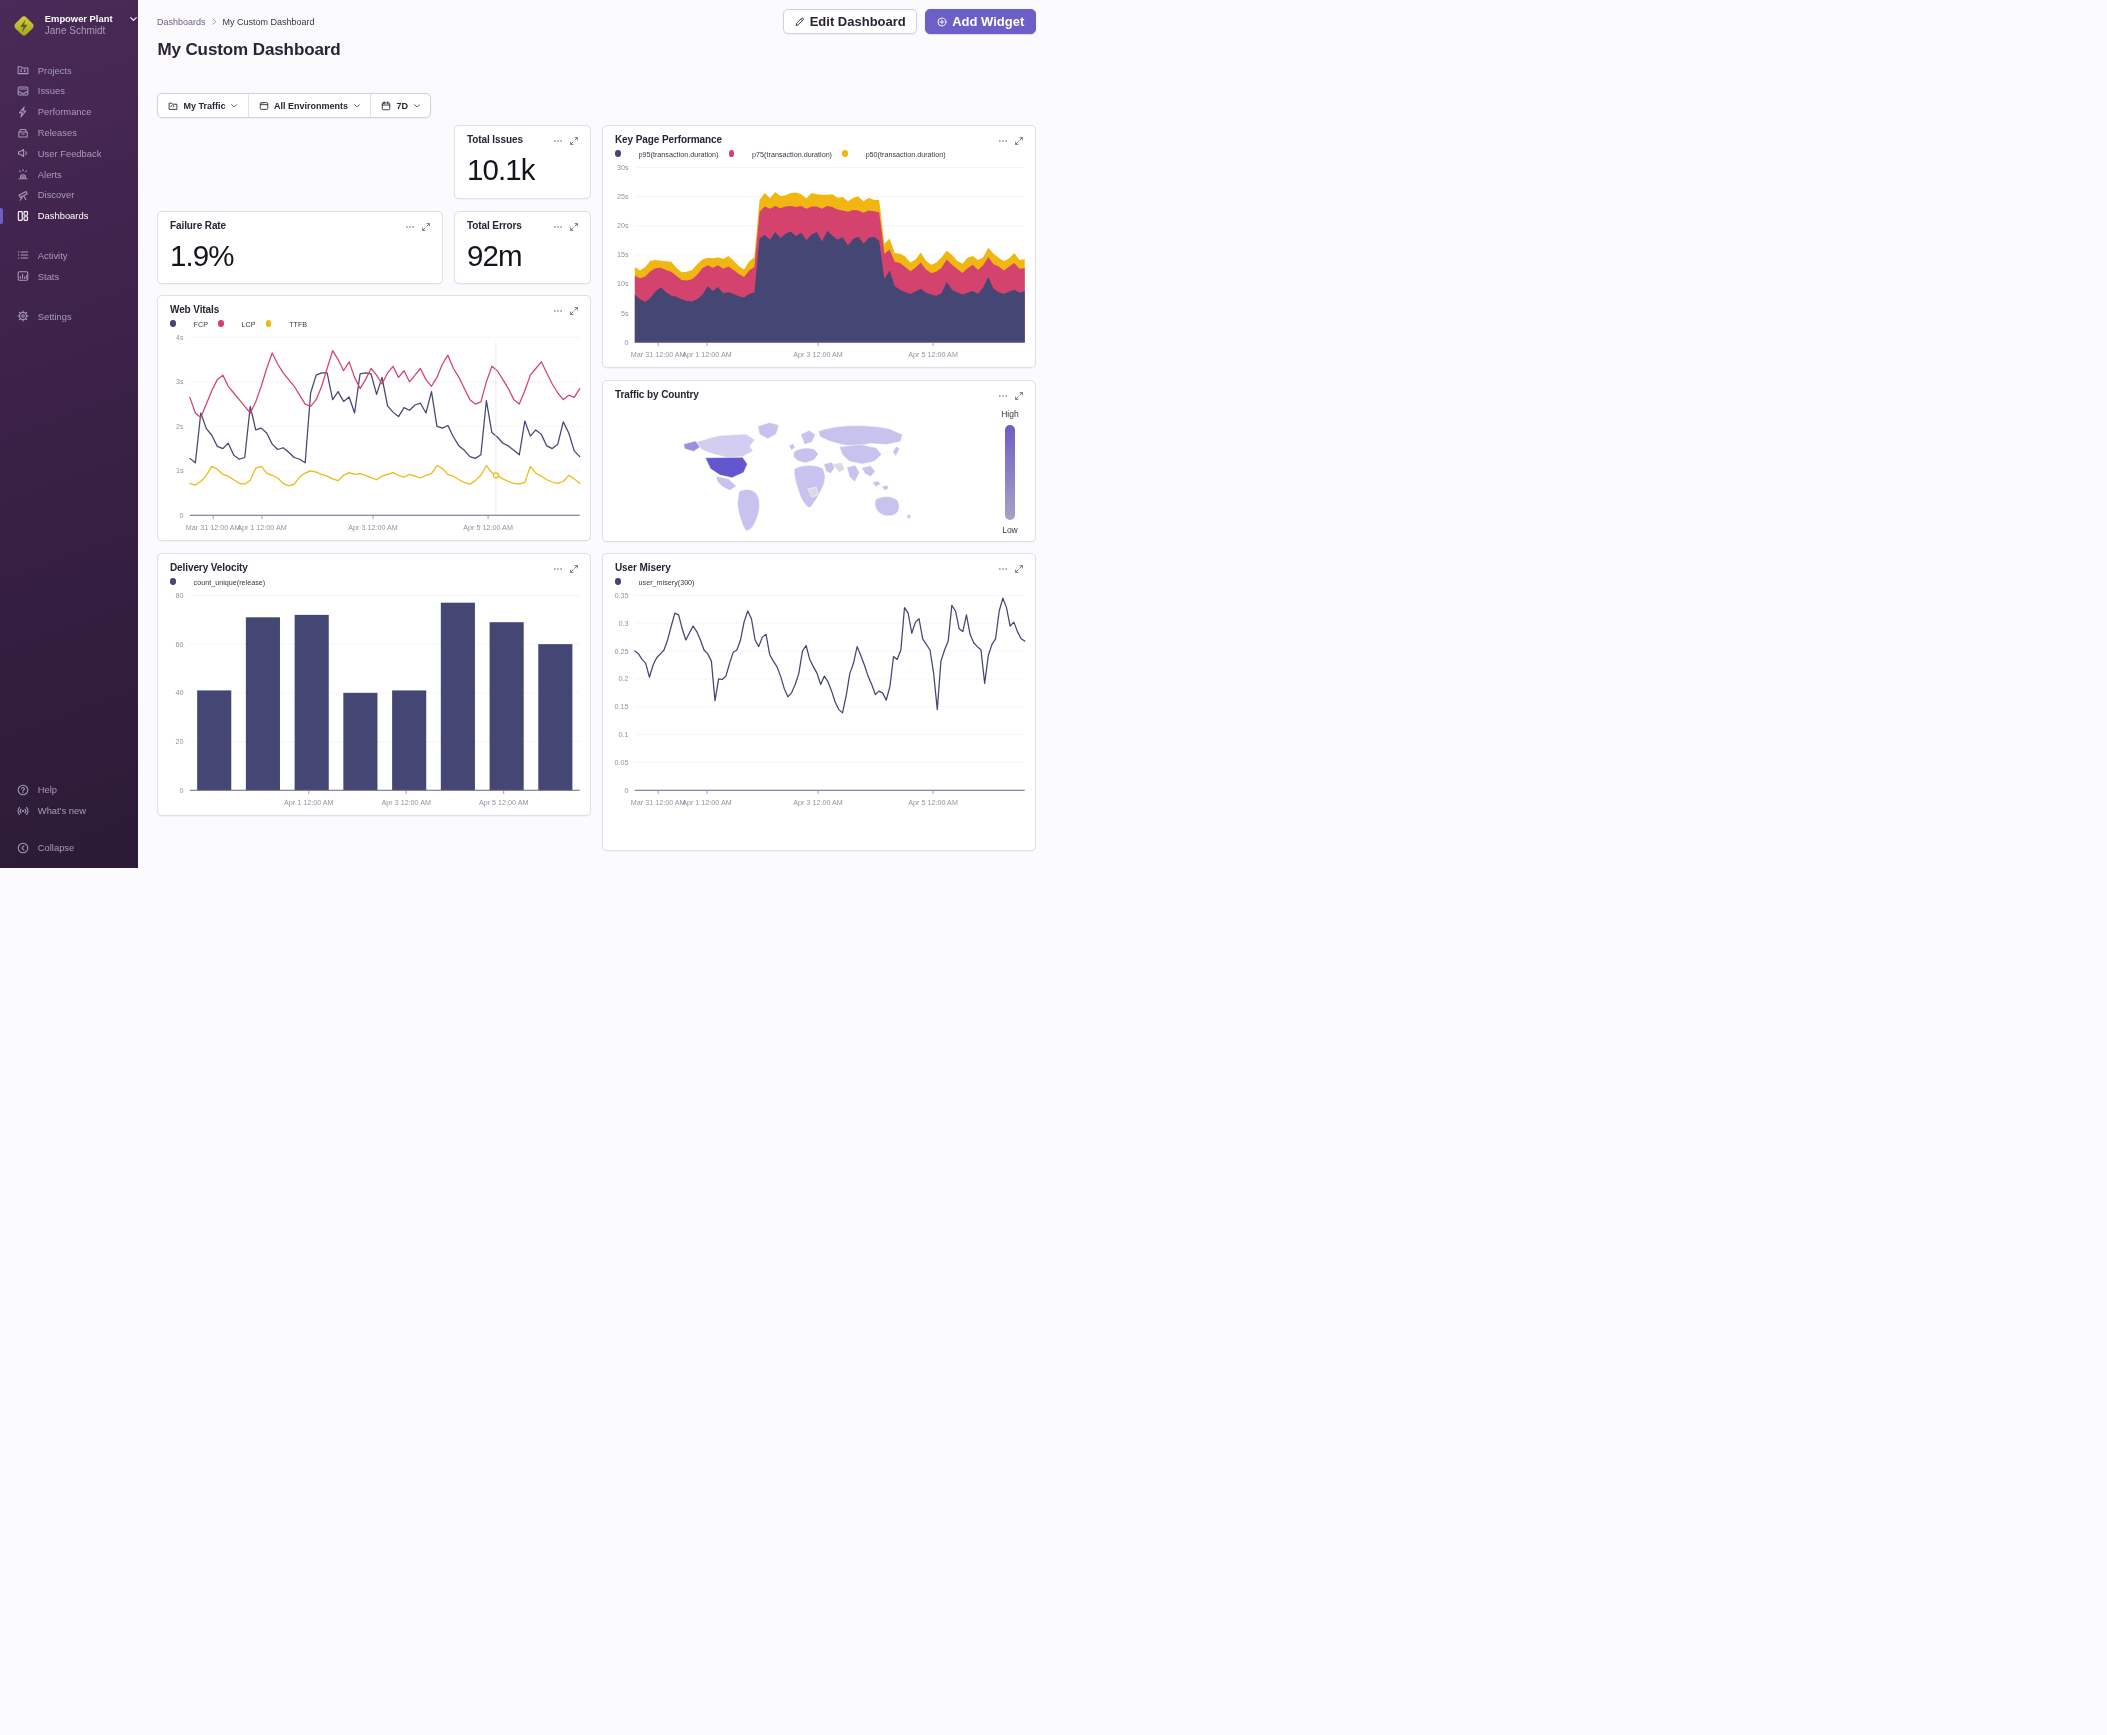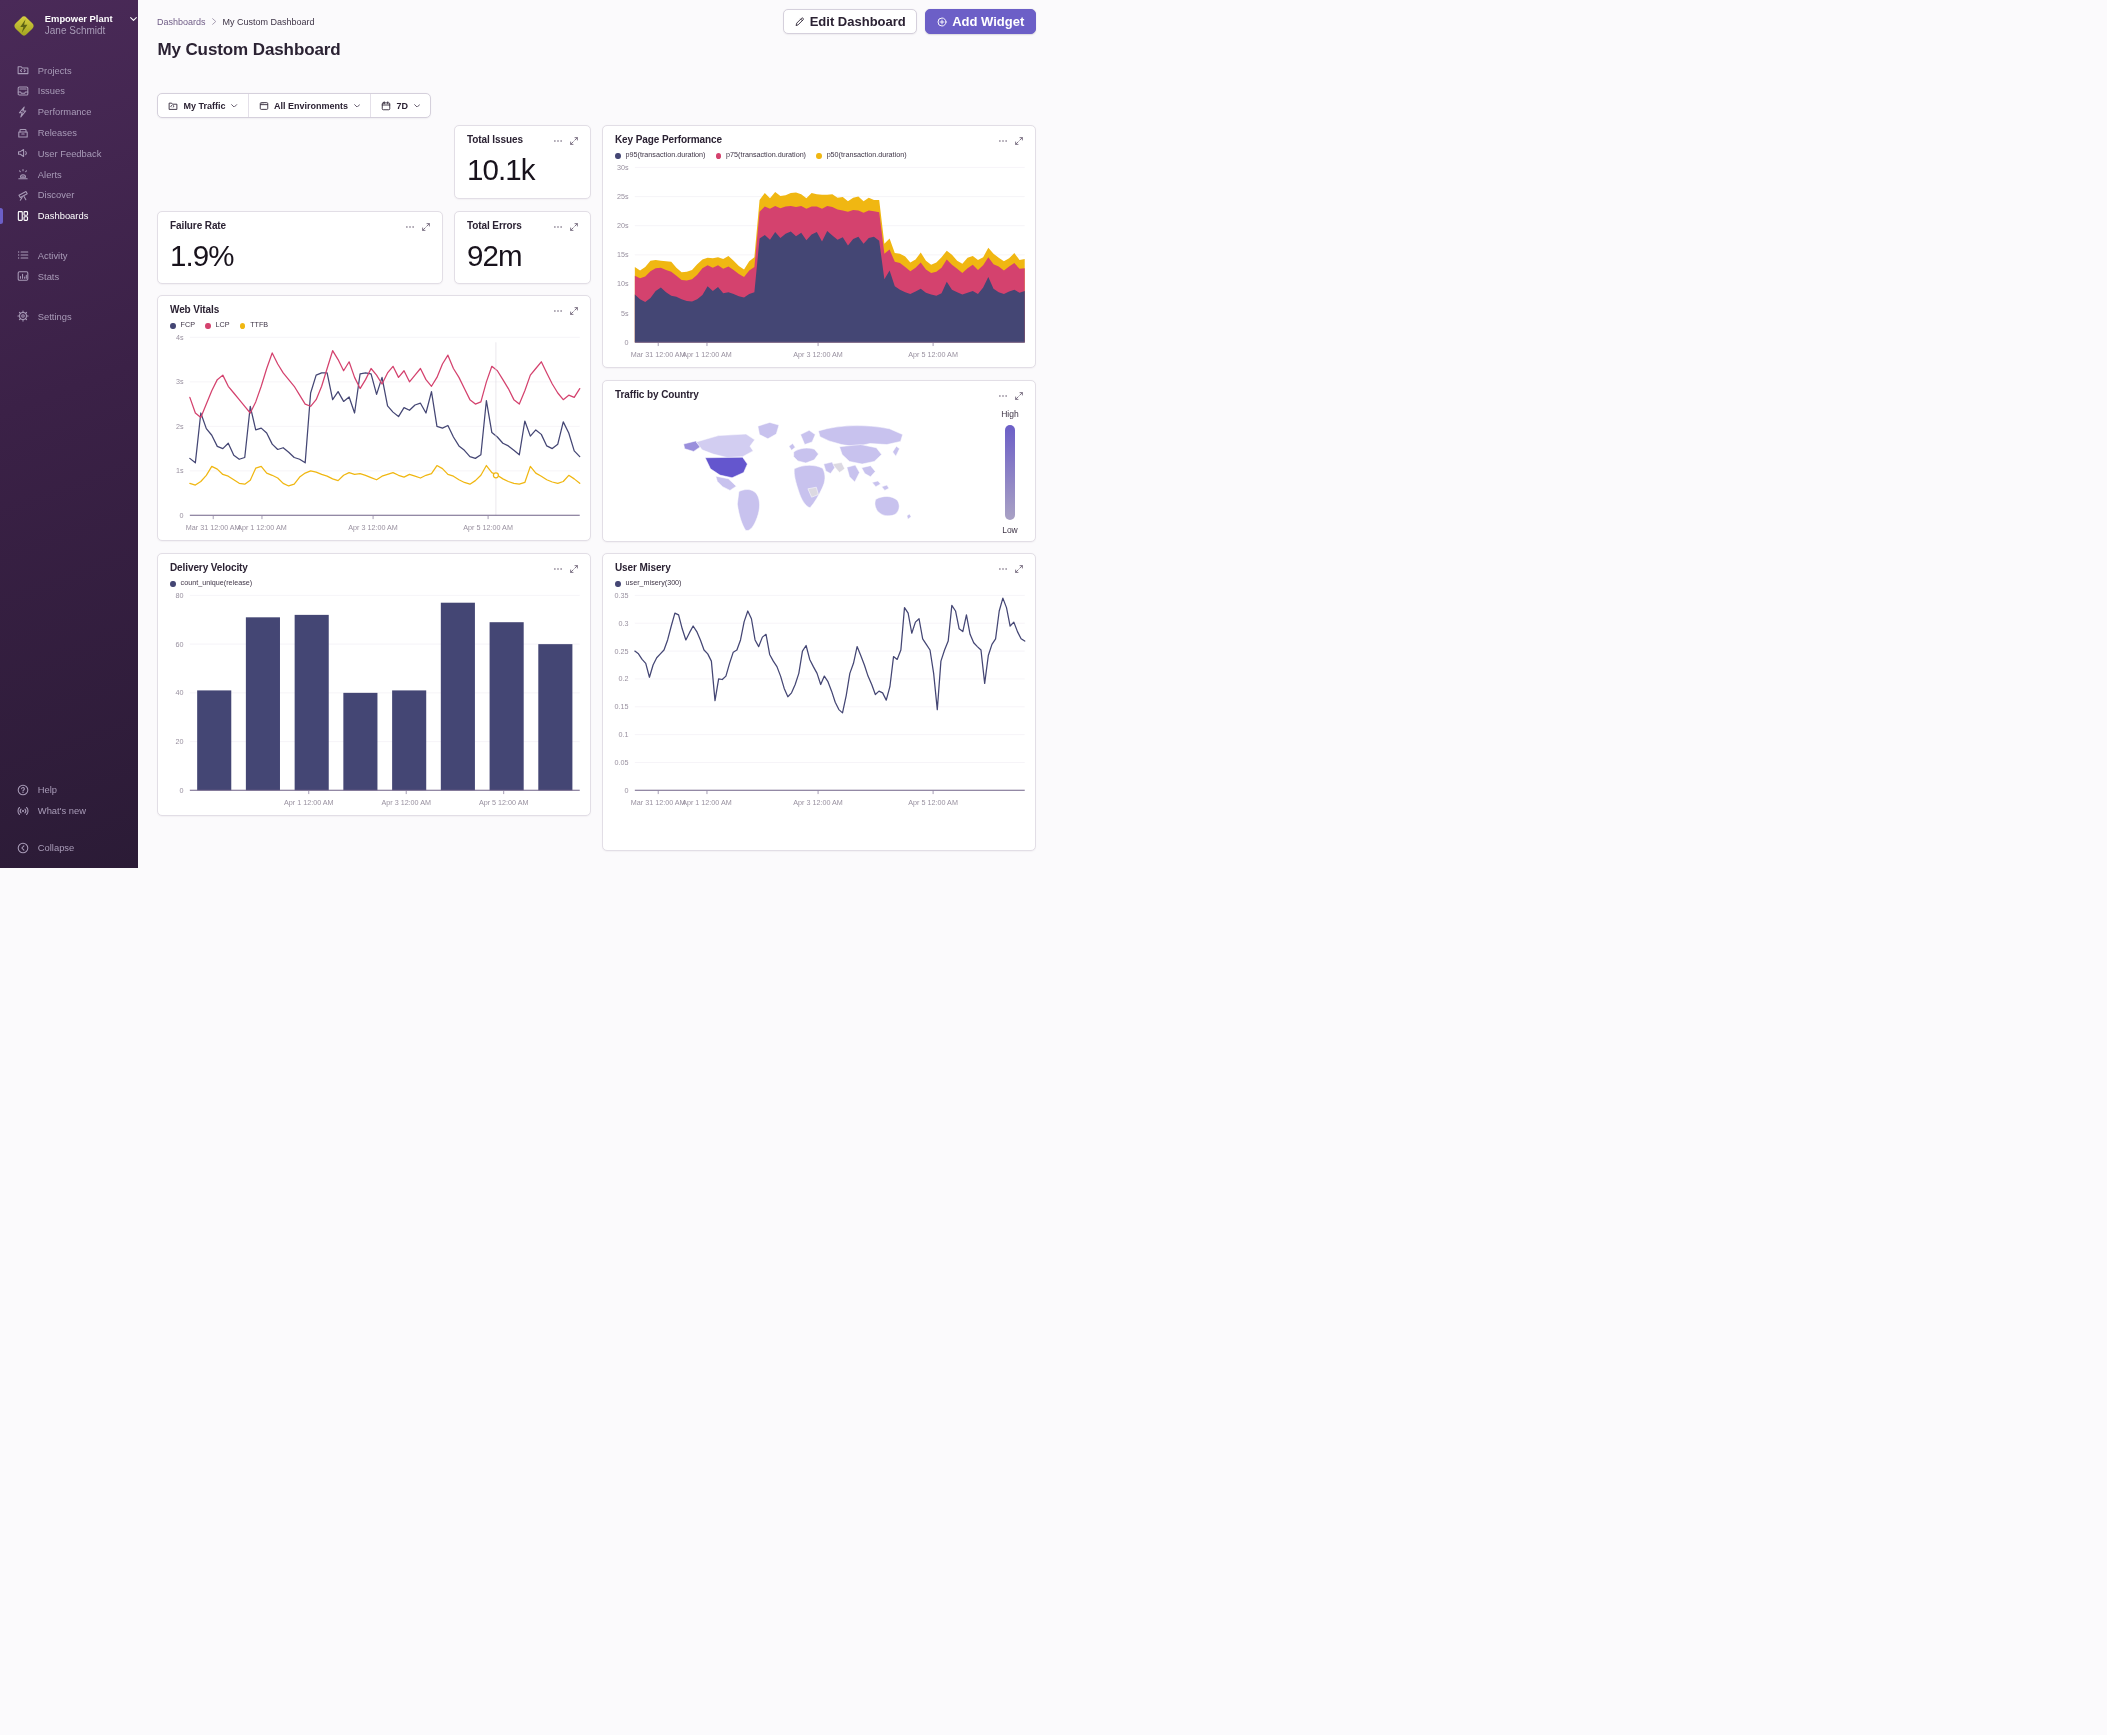--- a/index.html
+++ b/index.html
@@ -51,21 +51,21 @@
   .chev{display:flex;color:#4f4458;}
 
   
   .card{position:absolute;background:#FFFFFF;border:0.6px solid #E2DEE6;border-radius:5px;
     box-shadow:0 0.6px 1.3px rgba(43,34,51,.04);}
   .card-head{display:flex;align-items:flex-start;justify-content:space-between;padding:8.2px 8.8px 0 12px;}
   .card-title{margin:0;font-size:10px;font-weight:700;color:#2B2233;letter-spacing:-0.1px;}
   .card-actions{display:flex;gap:2.5px;color:#6E6277;}
   .icon-btn{background:none;border:none;padding:1.9px;cursor:pointer;color:#6E6277;display:flex;}
   .legend{display:flex;gap:10px;padding:2.5px 12px 0 12px;flex-wrap:wrap;}
-  .legend-item{display:flex;align-items:flex-end;gap:5px;font-size:7.2px;color:#3E3446;}
+  .legend-item{display:flex;align-items:flex-start;gap:18px;font-size:7.2px;color:#3E3446;}
   .dot{width:5.6px;height:6.3px;border-radius:50%;display:inline-block;flex:0 0 auto;}
   .stat-value{font-size:29.5px;font-weight:500;color:#18121C;margin:7.5px 0 0 12px;letter-spacing:-0.9px;line-height:1;}
   .chart-area{position:absolute;left:2.5px;right:5px;top:35px;bottom:2.5px;}
 
   .c-au {left:19px; top:125px; width:286px; height:73px;}
   .c-ti {left:316px;top:125px; width:137px; height:74px;}
   .c-fr {left:19px; top:211px; width:286px; height:73px;}
   .c-te {left:316px;top:211px; width:137px; height:73px;}
   .c-kpp{left:464px;top:125px; width:434px; height:243px;}
   .c-wv {left:19px; top:295px; width:434px; height:246px;}

